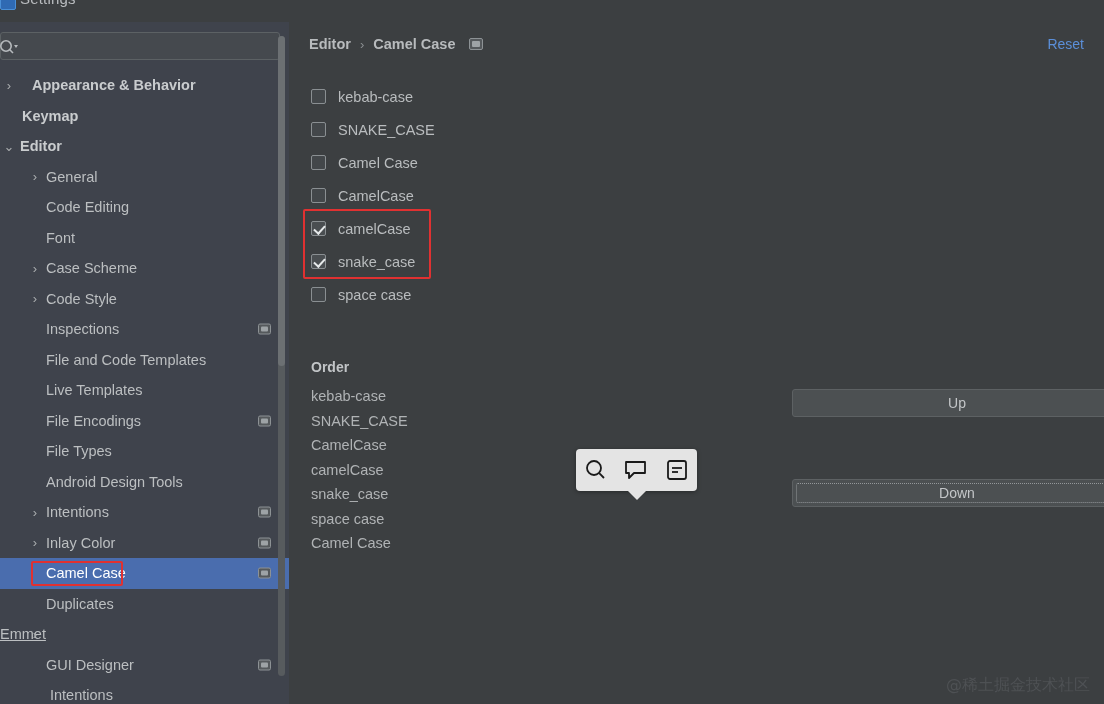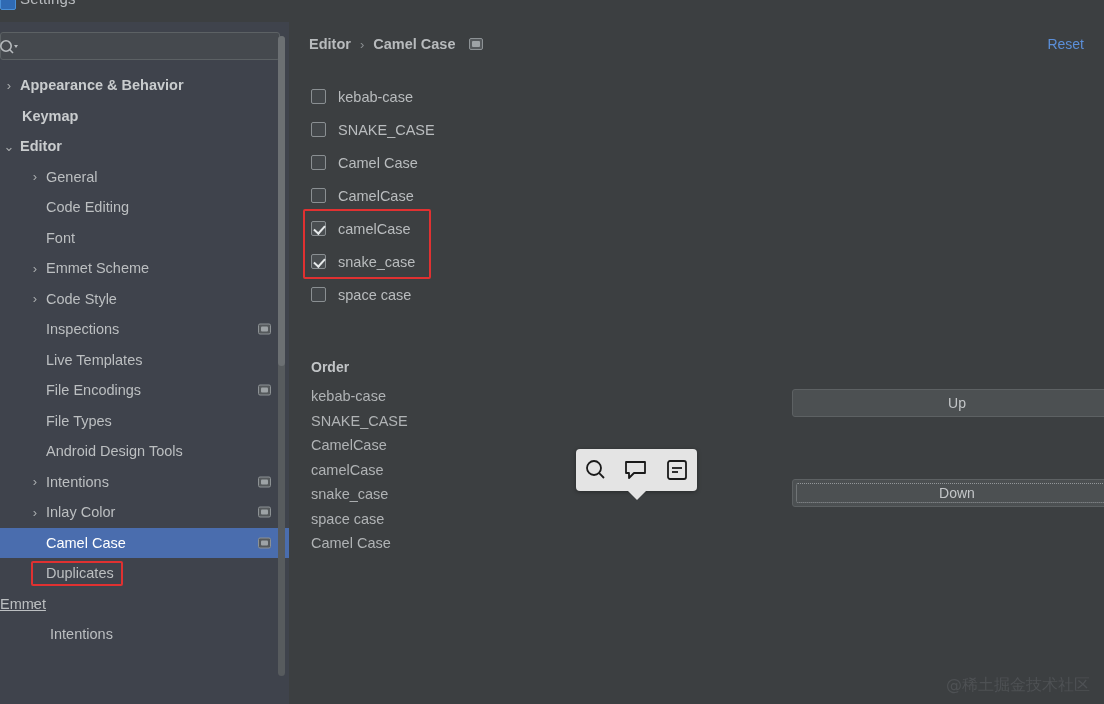--- a/index.html
+++ b/index.html
@@ -183,50 +183,53 @@
           <line x1="12.8" y1="11.8" x2="16" y2="15" stroke="#b6babd" stroke-width="1.6"></line>
           <path d="M17 7 l4 0 l-2 3 z" fill="#b6babd"></path>
         </svg>
       </span>
       <input class="search-input" placeholder="" style="">
     </div>
 
     <div class="tree" id="tree">
         <div class="row bold">
           <span class="arrow" style="left: 2px;">›</span>
-          <span class="lbl" style="margin-left: 20px;">Appearance &amp; Behavior</span>
+          <span class="lbl" style="margin-left: 32px;">Appearance &amp; Behavior</span>
         </div>
         <div class="row bold">
           <span class="lbl" style="margin-left: 22px;">Keymap</span>
         </div>
         <div class="row bold">
           <span class="arrow" style="left: 2px;">⌄</span>
           <span class="lbl" style="margin-left: 20px;">Editor</span>
         </div>
         <div class="row">
           <span class="arrow" style="left: 28px;">›</span>
           <span class="lbl" style="margin-left: 46px;">General</span>
         </div>
         <div class="row">
           <span class="lbl" style="margin-left: 46px;">Code Editing</span>
         </div>
         <div class="row">
           <span class="lbl" style="margin-left: 46px;">Font</span>
         </div>
         <div class="row">
           <span class="arrow" style="left: 28px;">›</span>
-          <span class="lbl" style="margin-left: 46px;">Emmet Scheme</span>
+          <span class="lbl" style="margin-left: 46px;">Case Scheme</span>
         </div>
         <div class="row">
           <span class="arrow" style="left: 28px;">›</span>
           <span class="lbl" style="margin-left: 46px;">Code Style</span>
         </div>
         <div class="row">
           <span class="lbl" style="margin-left: 46px;">Inspections</span>
           <span class="badge"></span>
+        </div>
+        <div class="row">
+          <span class="lbl" style="margin-left: 46px;">File and Code Templates</span>
         </div>
         <div class="row">
           <span class="lbl" style="margin-left: 46px;">Live Templates</span>
         </div>
         <div class="row">
           <span class="lbl" style="margin-left: 46px;">File Encodings</span>
           <span class="badge"></span>
         </div>
         <div class="row">
           <span class="lbl" style="margin-left: 46px;">File Types</span>
@@ -247,20 +250,24 @@
         <div class="row sel">
           <span class="lbl" style="margin-left: 46px;">Camel Case</span>
           <span class="badge"></span>
         </div>
         <div class="row">
           <span class="lbl" style="margin-left: 46px;">Duplicates</span>
         </div>
         <div class="row">
           <span class="arrow" style="left: 28px;">›</span>
           <span class="lbl" style=" text-decoration: underline;">Emmet</span>
+        </div>
+        <div class="row">
+          <span class="lbl" style="margin-left: 46px;">GUI Designer</span>
+          <span class="badge"></span>
         </div>
         <div class="row">
           <span class="lbl" style="margin-left: 50px;">Intentions</span>
         </div>
         <div class="hl-box" style="left: 31px; top: 491px; width: 92px; height: 25px;"></div>
       </div>
 
     <div class="sb-track"></div>
     <div class="sb-thumb"></div>
   </div>

